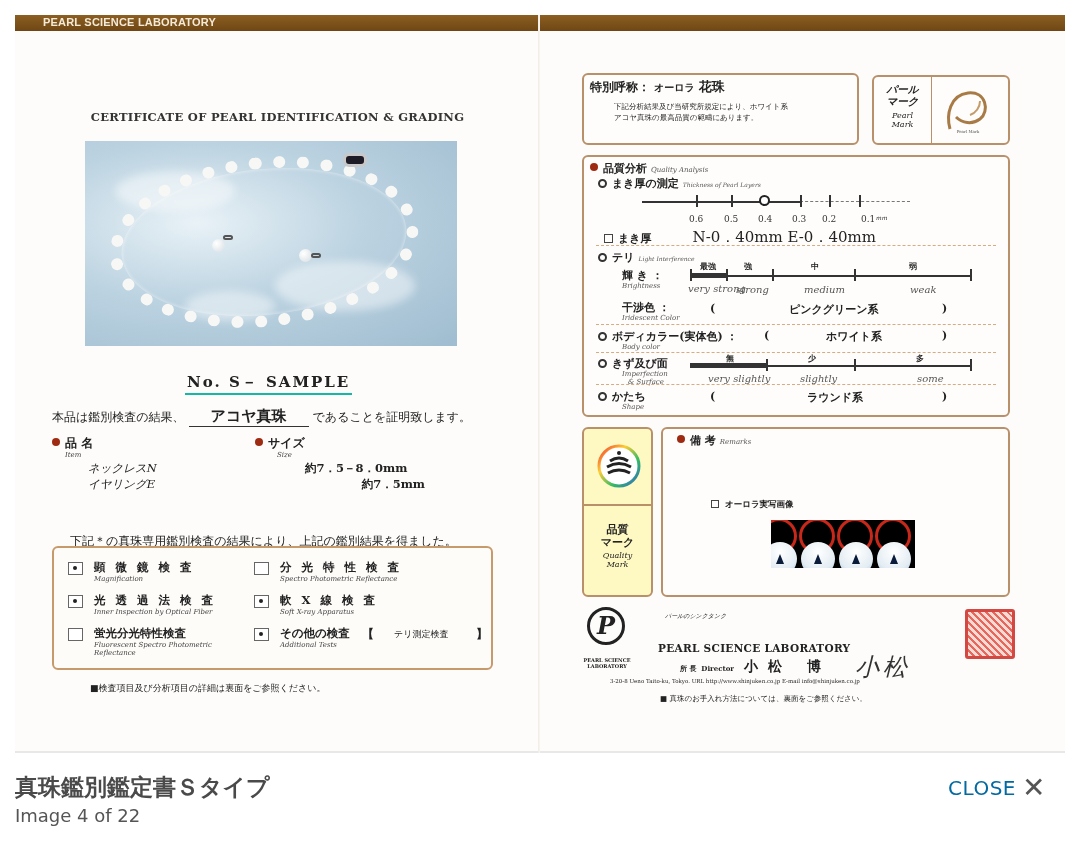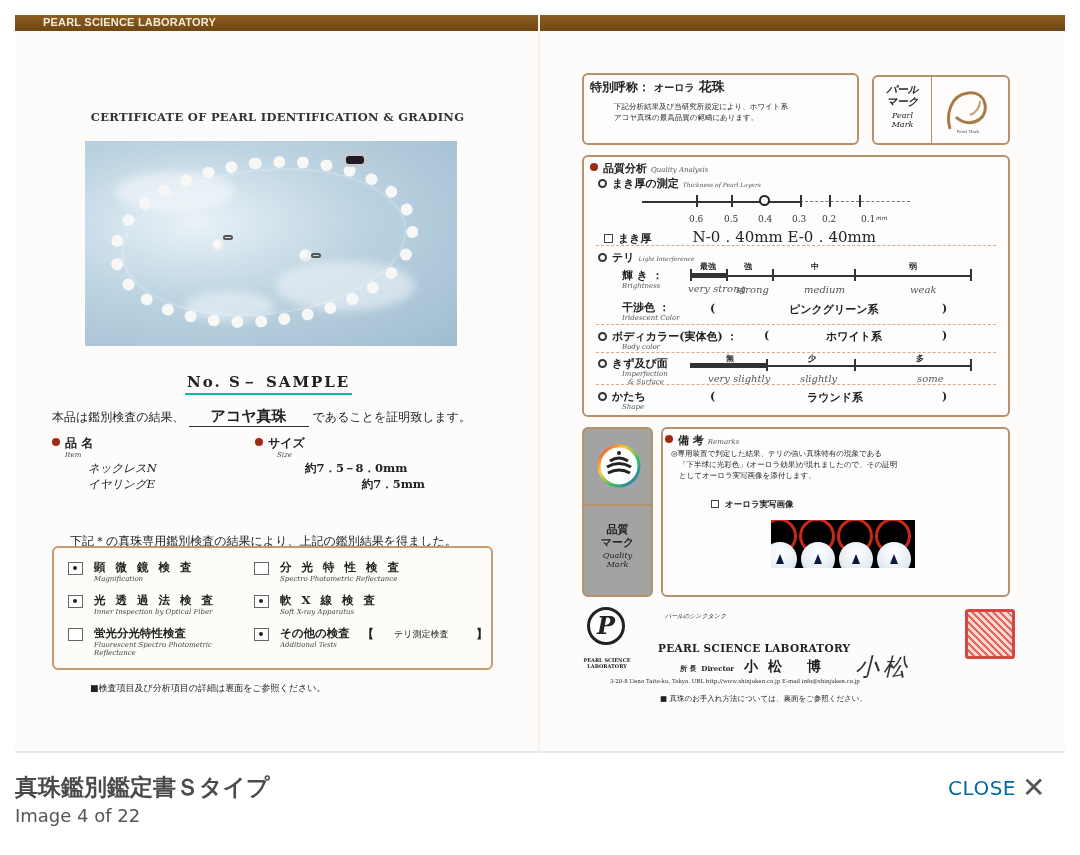--- a/index.html
+++ b/index.html
@@ -63,26 +63,26 @@
   .scale-line { position: absolute; height: 2px; background: #333; }
   .scale-dash { position: absolute; height: 0; border-top: 1.5px dashed #777; }
   .tick { position: absolute; width: 2px; height: 12px; background: #333; }
   .tick-lbl { position: absolute; font-size: 9px; color: #333; }
   .marker { position: absolute; width: 11px; height: 11px; border: 2px solid #222; border-radius: 50%; background: #fff; }
   .bar-thick { position: absolute; height: 5px; background: #333; }
   .bar-cat { position: absolute; font-size: 8px; font-weight: bold; }
   .bar-en { position: absolute; font-size: 10px; font-style: italic; color: #555; }
   .paren-row { position: absolute; font-size: 11px; font-weight: bold; }
 
-  .qm-box { position: absolute; left: 567px; top: 412px; width: 71px; height: 170px; border: 2px solid #b8906a; border-radius: 6px; background: #a3a3a3; }
+  .qm-box { position: absolute; left: 567px; top: 412px; width: 71px; height: 170px; border: 2px solid #b8906a; border-radius: 6px; background: #fef9c3; }
   .qm-divider { position: absolute; left: 0; top: 75px; width: 100%; border-top: 2px solid #b8906a; }
   .qm-jp { position: absolute; left: 0; top: 94px; width: 100%; text-align: center; font-size: 11px; font-weight: bold; line-height: 13px; }
   .qm-en { position: absolute; left: 0; top: 122px; width: 100%; text-align: center; font-size: 8px; font-style: italic; line-height: 9px; }
 
-  .remarks-head { position: absolute; left: 2px; top: 4px; font-size: 11px; font-weight: bold; }
+  .remarks-head { position: absolute; left: 14px; top: 4px; font-size: 11px; font-weight: bold; }
   .remarks-head i { font-size: 7px; font-weight: normal; color: #555; margin-left: 4px; }
   .remarks-text { position: absolute; left: 8px; top: 19px; font-size: 7.5px; line-height: 11px; }
   .aurora-chk { position: absolute; left: 48px; top: 70px; font-size: 8.5px; font-weight: bold; }
   .aurora-chk .sq { display: inline-block; width: 8px; height: 8px; border: 1.3px solid #444; margin-right: 6px; vertical-align: -1px; }
   .aurora-img { position: absolute; left: 108px; top: 91px; width: 144px; height: 48px; background: #000; overflow: hidden; }
   .aurora-ring { position: absolute; width: 36px; height: 36px; border-radius: 50%; border: 3px solid #c8281a; top: -2px; }
   .aurora-pearl { position: absolute; width: 34px; height: 34px; border-radius: 50%; top: 22px; background: radial-gradient(circle at 50% 30%,#fff,#e4edf3 60%,#9fc3e2); }
   .aurora-tri { position: absolute; top: 34px; width: 0; height: 0; border-left: 4px solid transparent; border-right: 4px solid transparent; border-bottom: 10px solid #0b1b3a; }
 
   .psl-logo { position: absolute; left: 572px; top: 592px; width: 38px; height: 38px; border-radius: 50%; border: 3px solid #222; text-align: center; }
@@ -314,25 +314,20 @@
           <div>マーク</div>
         </div>
       <div class="qm-en">
           <div>Quality</div>
           <div>Mark</div>
         </div>
     </div>
 
     <div class="rbox" style="left:646px;top:412px;width:349px;height:170px;">
       <div class="remarks-head"><span class="dot"></span><span>備 考</span><i>Remarks</i></div>
-      <div class="remarks-text">
-        <div>◎専用装置で判定した結果、テリの強い真珠特有の現象である</div>
-        <div style="padding-left:8px;">「下半球に光彩色」(オーロラ効果)が現れましたので、その証明</div>
-        <div style="padding-left:8px;">としてオーロラ実写画像を添付します。</div>
-      </div>
       <div class="aurora-chk"><span class="sq"></span><span>オーロラ実写画像</span></div>
       <div class="aurora-img">
         <div class="aurora-ring" style="left:-10px;"></div>
         <div class="aurora-ring" style="left:28px;"></div>
         <div class="aurora-ring" style="left:66px;"></div>
         <div class="aurora-ring" style="left:104px;"></div>
         <div class="aurora-pearl" style="left:-8px;"></div>
         <div class="aurora-pearl" style="left:30px;"></div>
         <div class="aurora-pearl" style="left:68px;"></div>
         <div class="aurora-pearl" style="left:106px;"></div>

